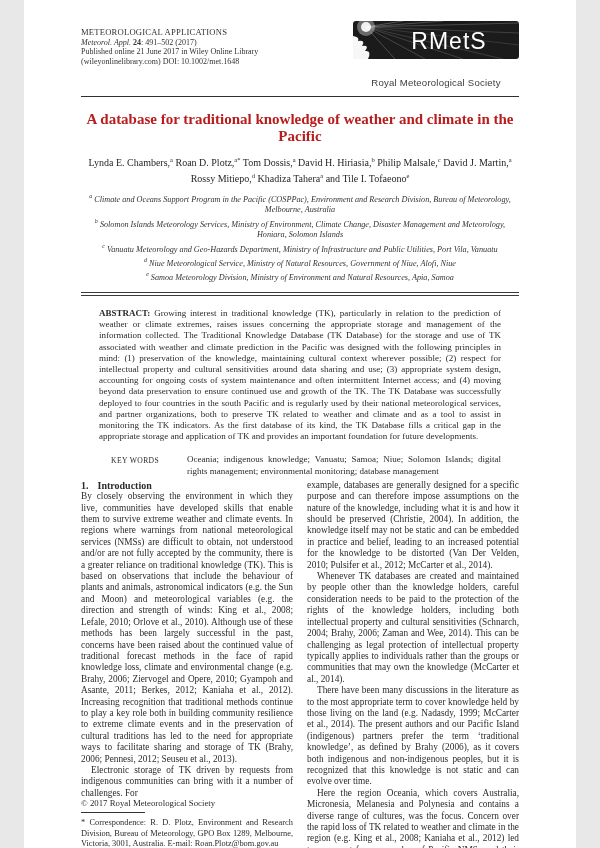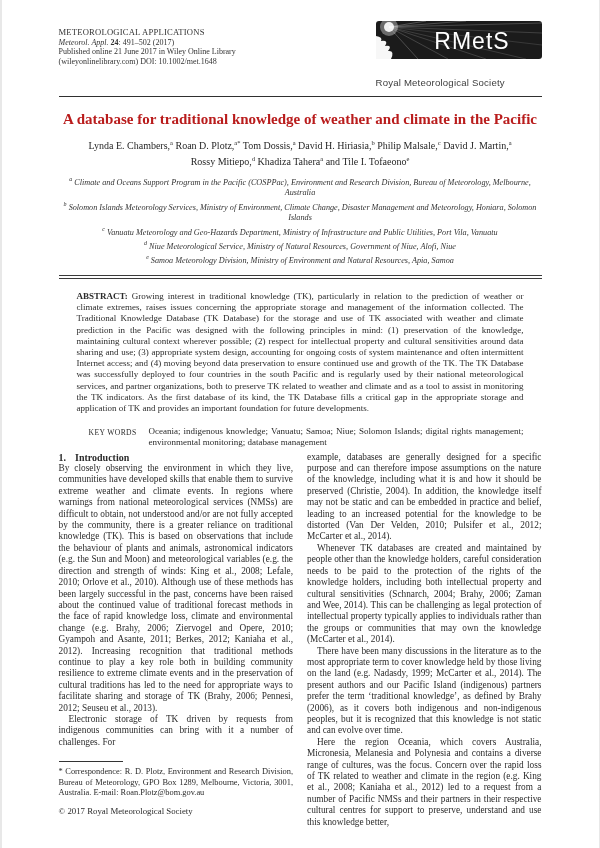--- a/index.html
+++ b/index.html
@@ -1,60 +1,60 @@
 <!DOCTYPE html>
 <html><head>
 <meta charset="utf-8">
 <style>
   html,body{margin:0;padding:0;background:#e8e8e8;}
   .page{
     position:relative;
-    width:597px;height:848px;
+    width:552px;height:848px;
     margin:0 auto;
     background:#ffffff;
     box-sizing:border-box;
     padding:28px 57px 20px 57px;
     font-family:"Liberation Serif", serif;
     color:#2b2b2b;
     overflow:hidden;
   }
   
   .header{display:flex;justify-content:space-between;align-items:flex-start;}
   .journal-info{font-size:8px;line-height:9.6px;color:#333;}
   .journal-name{font-size:8.6px;letter-spacing:.2px;}
   .cit-journal{font-style:italic;}
   .cit-vol{font-weight:bold;}
-  .logo-block{width:166px;margin-top:-7px;}
+  .logo-block{width:166px;text-align:center;margin-top:-7px;}
   .society-name{font-family:"Liberation Sans", sans-serif;font-size:9.6px;color:#3d3d3d;margin-top:14px;letter-spacing:.2px;}
   .header-rule{border:none;border-top:1.6px solid #2f2f2f;margin:8px 0 0 0;}
   
   .title{margin-top:14px;text-align:center;font-size:15px;font-weight:bold;color:#b91c1c;}
   .authors{margin-top:8px;text-align:center;font-size:10px;line-height:13px;color:#262626;}
   .authors sup{font-size:6.5px;}
   .affiliations{margin-top:5px;text-align:center;font-style:italic;font-size:8.2px;line-height:10.6px;color:#333;}
   .affiliations sup{font-size:6px;}
   
   .abstract-rule{margin-top:9px;height:1.5px;border-top:1px solid #3a3a3a;border-bottom:1px solid #3a3a3a;}
   .abstract{margin:12px 18px 12px 18px;font-size:9px;line-height:11.2px;text-align:justify;}
   .abstract-label{font-weight:bold;}
-  .keywords{margin:9px 18px 0 30px;display:flex;font-size:9px;line-height:11.2px;}
+  .keywords{margin:9px 18px 0 30px;display:flex;font-size:9px;line-height:11.2px;gap:16px;}
   .kw-label{font-size:7.6px;letter-spacing:.4px;white-space:nowrap;padding-top:1px;}
   .kw-text{margin-left:12px;text-align:justify;}
   .history{margin:11px 18px 0 18px;font-style:italic;font-size:8.8px;color:#333;}
   
   .columns{display:flex;gap:14px;margin-top:3px;}
   .col{flex:1;min-width:0;font-size:9.3px;line-height:11.4px;text-align:justify;}
   .section-heading{font-weight:bold;font-size:10px;margin:0 0 9px 0;text-align:left;}
   .section-heading .num{margin-right:9px;}
   .col p{margin:0;}
   .col p.indent{text-indent:10px;}
   
   .footnote{margin-top:13px;font-size:8.4px;line-height:10.4px;text-align:justify;}
   .footnote-rule{width:64px;border:none;border-top:1px solid #333;margin:0 0 5px 0;}
-  .copyright{position:absolute;left:57px;bottom:32px;font-size:8.8px;color:#2b2b2b;}
+  .copyright{position:absolute;left:57px;bottom:40px;font-size:8.8px;color:#2b2b2b;}
 </style>
 </head>
 <body>
 
 <div class="page">
 
   <div class="header">
     <div class="journal-info">
       <div class="journal-name">METEOROLOGICAL APPLICATIONS</div>
       <div><span class="cit-journal">Meteorol. Appl.</span> <span class="cit-vol">24</span><span>: 491–502 (2017)</span></div>

